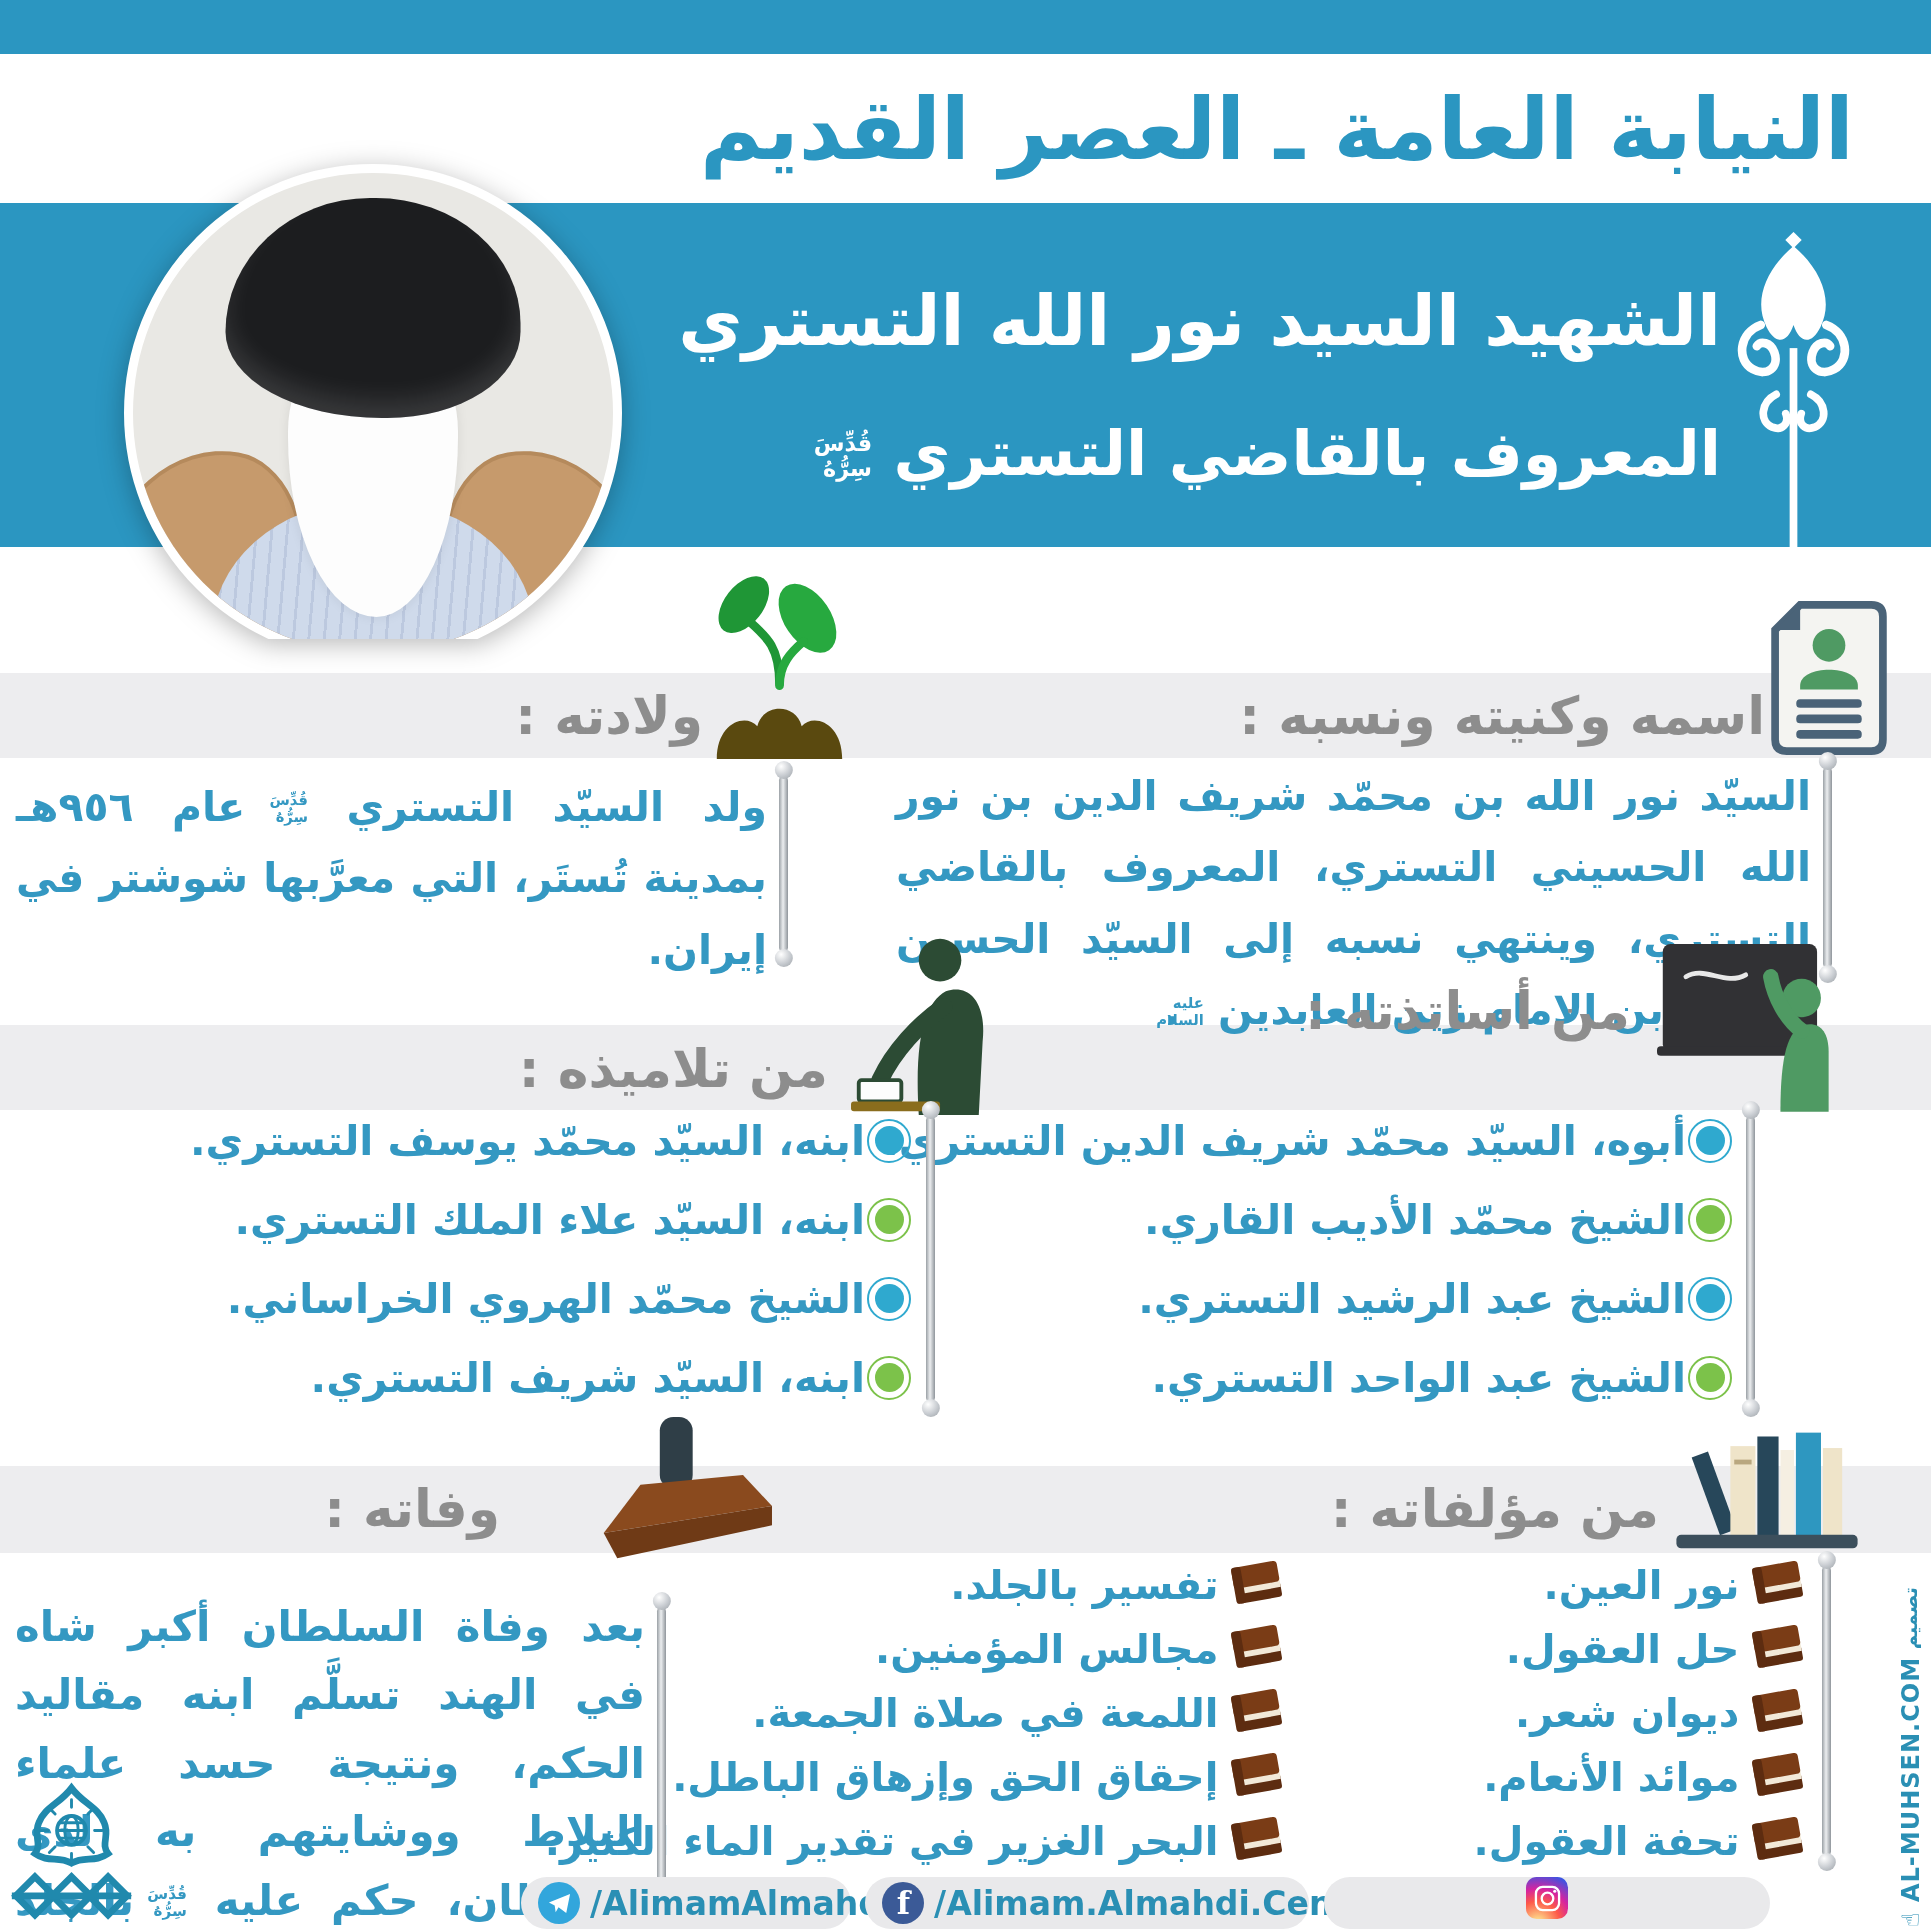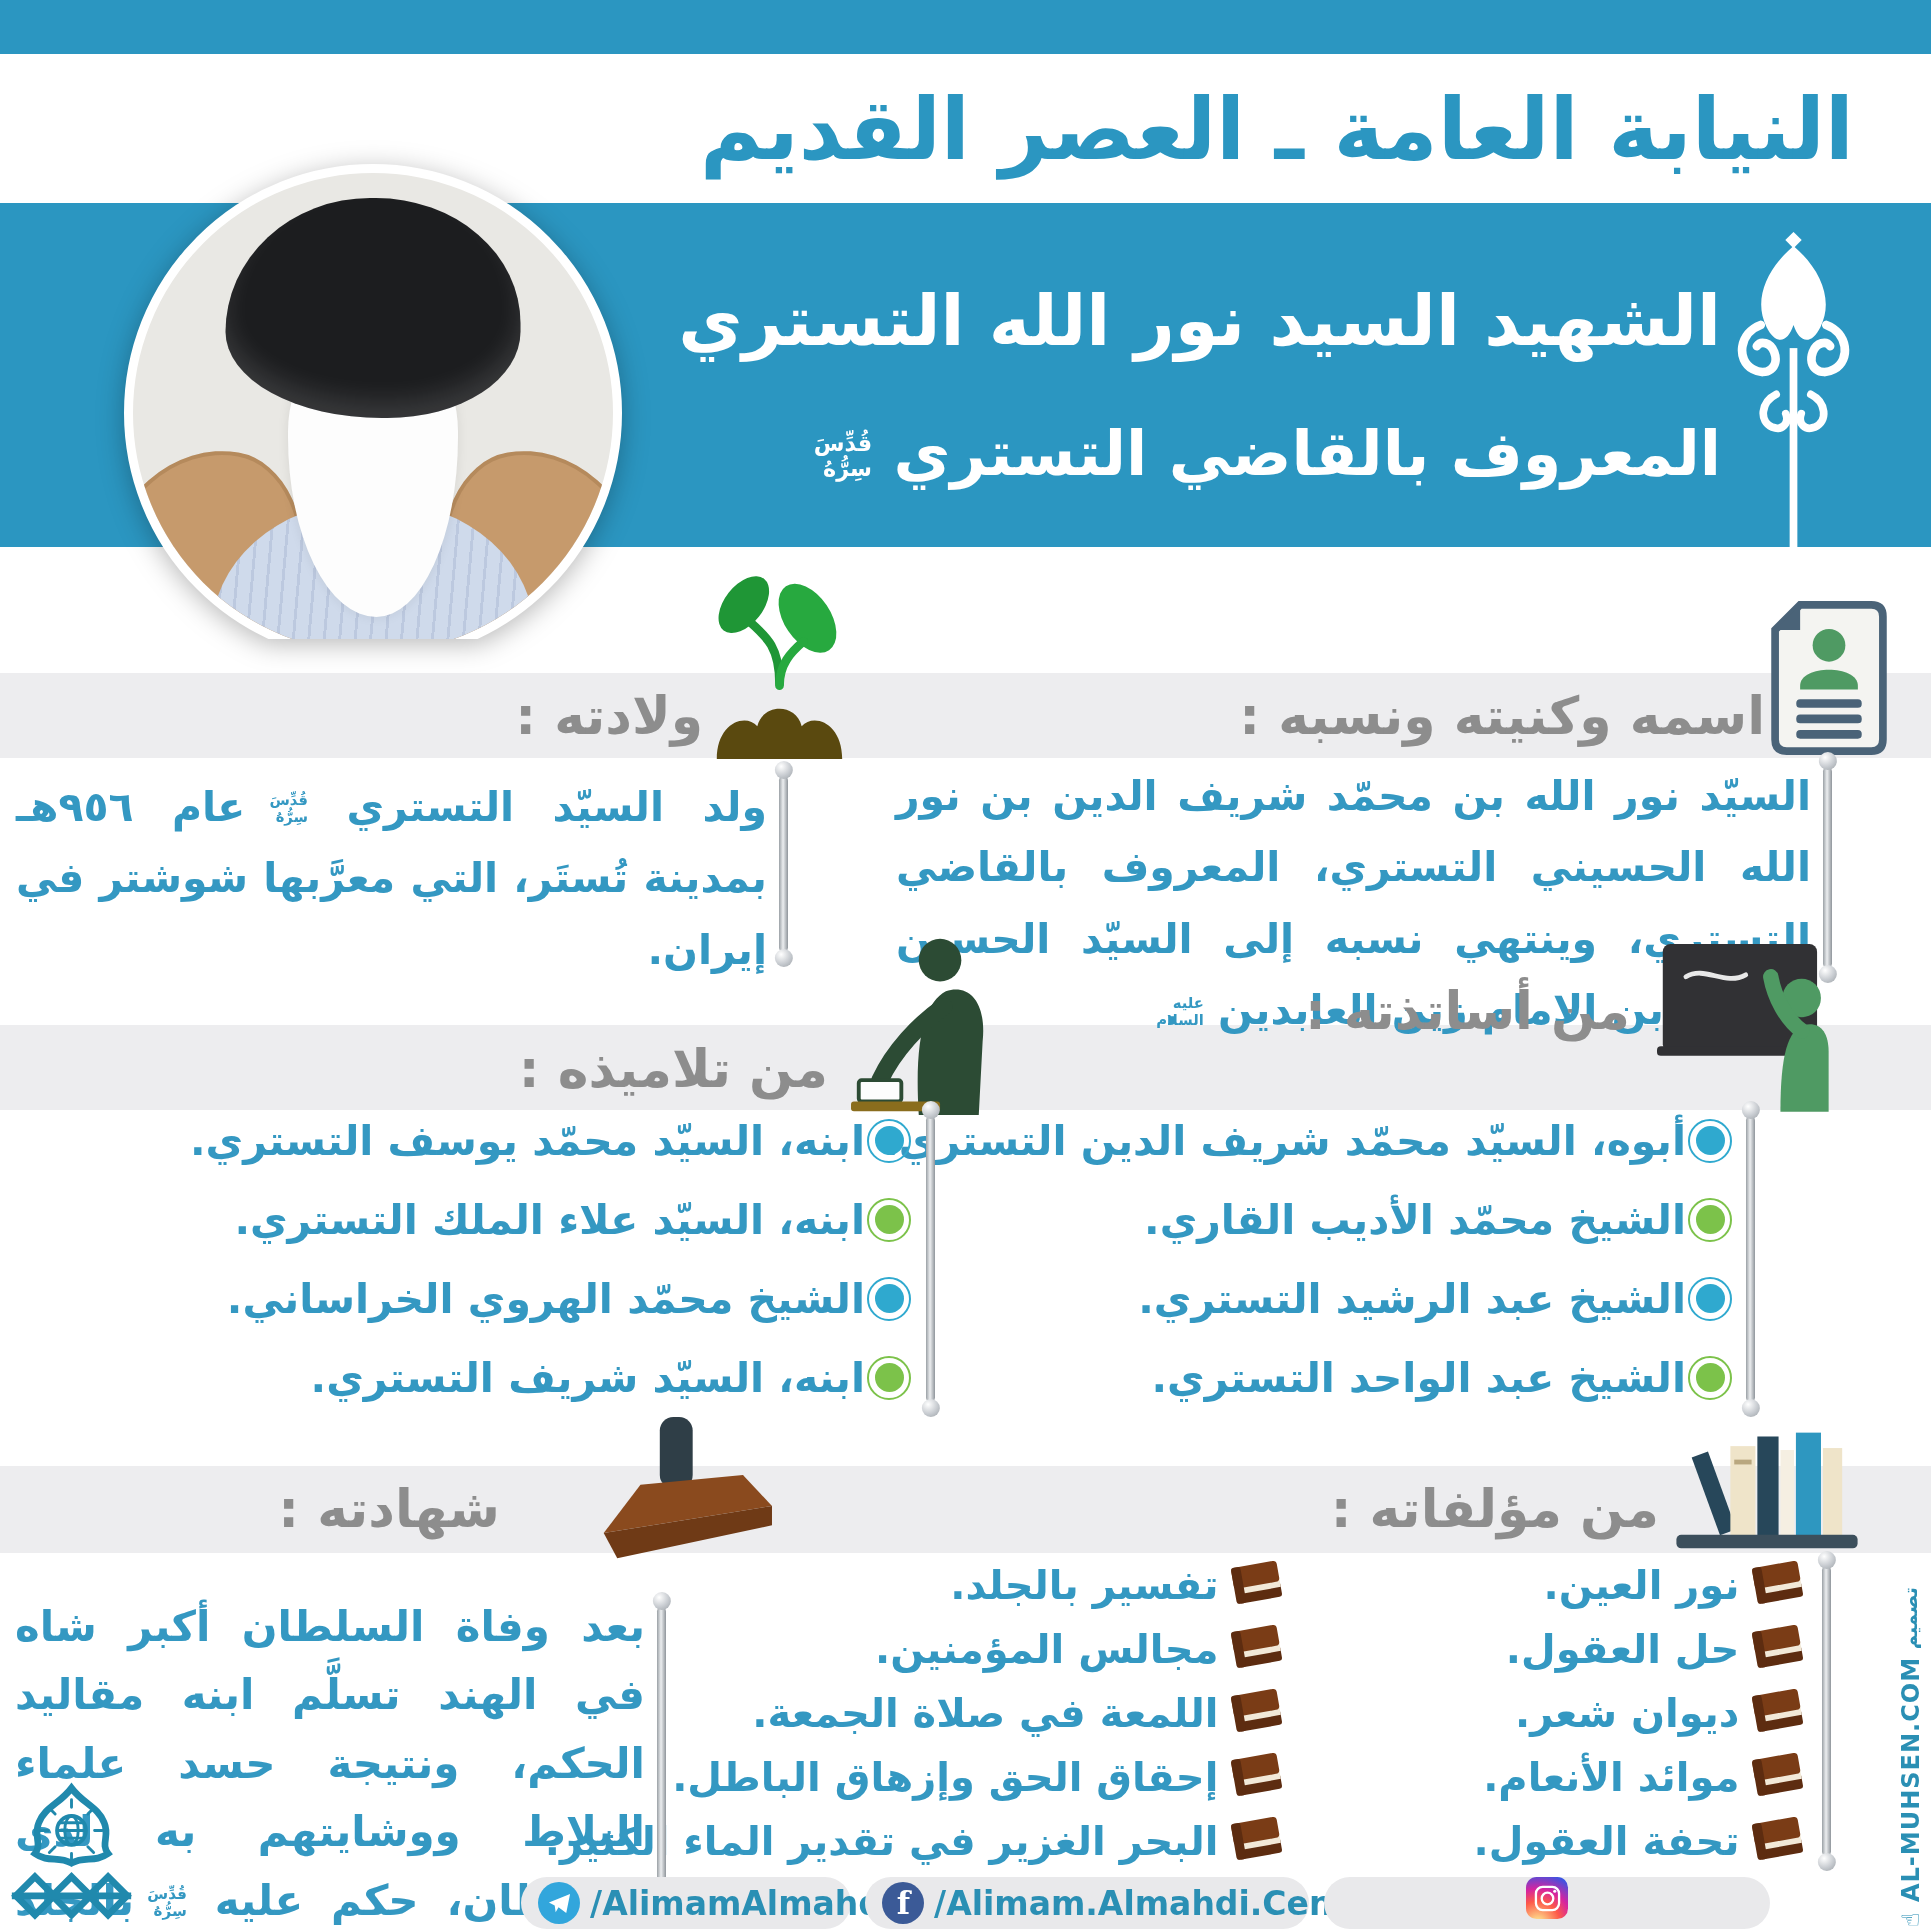--- a/index.html
+++ b/index.html
@@ -365,21 +365,21 @@
         </svg>
       <span class="txt">البحر الغزير في تقدير الماء الكثير.</span>
       </div>
   </div>
 
   <svg style="position:absolute; right:1159px; top:1417px;" width="236" height="147" viewBox="0 0 244 152">
     <rect x="128" y="0" width="34" height="74" rx="14" fill="#2f3e47"></rect>
     <path d="M108 70 L214 60 L244 92 L70 120 Z" fill="#8a4a1e"></path>
     <path d="M70 120 L244 92 L244 112 L84 146 Z" fill="#6f3a16"></path>
   </svg>
-  <div class="sec-h" style="right:1431px; top:1479px;">شهادته :</div>
+  <div class="sec-h" style="right:1431px; top:1479px;">وفاته :</div>
   <div class="pole" style="right:1265px; top:1607px; height:278px;"></div>
   <div class="par" style="right:1286px; top:1593px; width:630px; font-size:42px; line-height:1.63;">
     <span>بعد وفاة السلطان أكبر شاه في الهند تسلَّم ابنه مقاليد الحكم، ونتيجة حسد علماء البلاط ووشايتهم به لدى السلطان، حكم عليه</span>
     <span class="hon">قُدِّسَ سِرُّهُ</span>
     <span>بالجلد حتّى الموت، وكانت شهادته عام ١٠١٩ هـ.</span>
   </div>
 
   <svg class="logo" width="127" height="145" viewBox="0 0 132 150">
     <g stroke="#2089ad" fill="none">
       <path d="M66 6 C 54 22, 38 26, 32 42 C 26 56, 36 64, 28 74 C 42 84, 52 76, 66 84 C 80 76, 90 84, 104 74 C 96 64, 106 56, 100 42 C 94 26, 78 22, 66 6 Z" stroke-width="7"></path>

